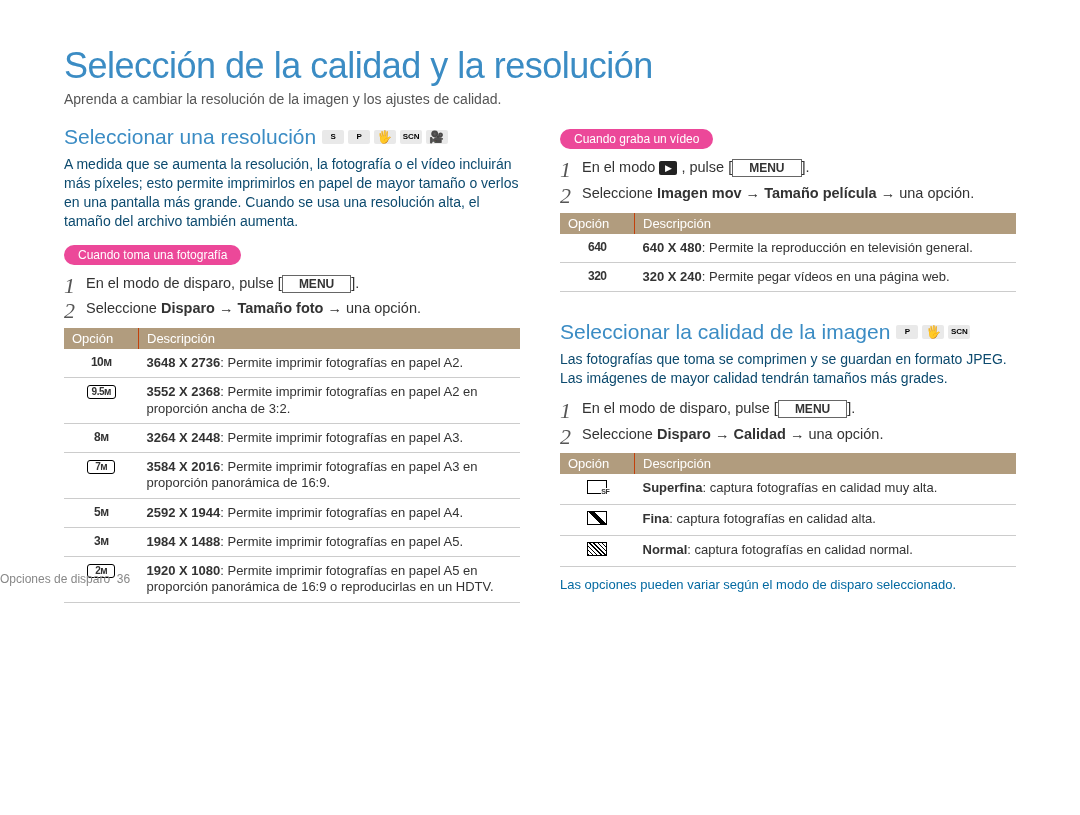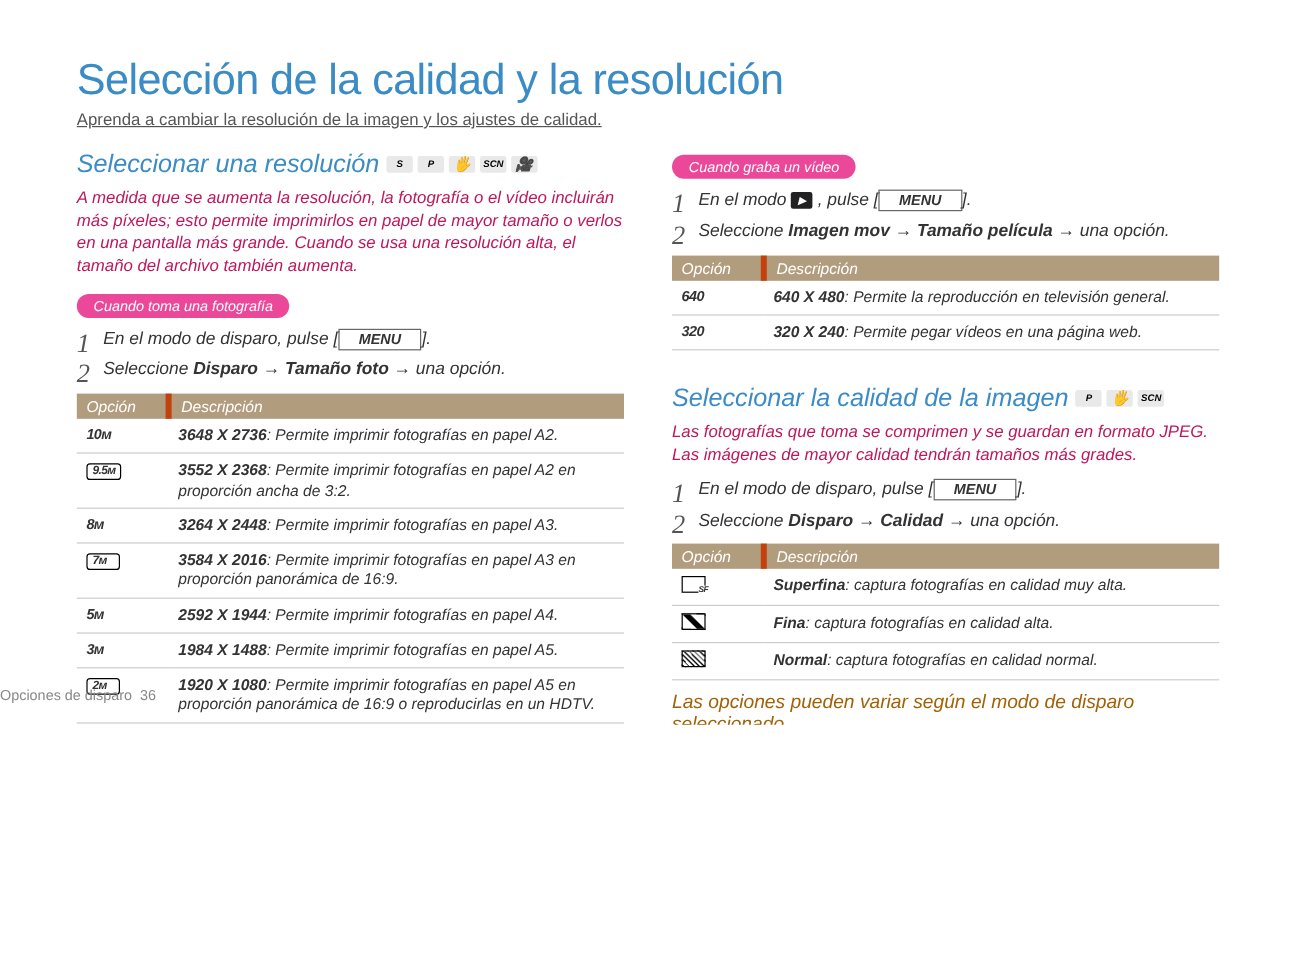--- a/index.html
+++ b/index.html
@@ -27,26 +27,24 @@
     color: var(--blue);
     font-size: 36px;
     font-weight: 400;
     margin: 0 0 4px 0;
     letter-spacing: -0.5px;
   }
   .intro {
     font-size: 14px;
     color: var(--light-text);
     margin: 0 0 18px 0;
-    text-decoration: underline;
   }
   .cols {
     display: flex;
     gap: 40px;
-    font-style: italic;
   }
   .col {
     flex: 1 1 50%;
     min-width: 0;
   }
   .subhead {
     color: var(--blue);
     font-size: 21px;
     margin: 0 0 6px 0;
     font-weight: 400;
@@ -72,21 +70,21 @@
     border-radius: 2px;
   }
   .mode-hand::before { content: "🖐"; font-size: 12px; }
   .mode-scn::before { content: "SCN"; }
   .mode-video::before { content: "🎥"; font-size: 12px; }
   .mode-smart::before { content: "S"; }
   .mode-p::before { content: "P"; }
   .body-text {
     font-size: 14px;
     line-height: 1.35;
-    color: #be185d;
+    color: #0c4a6e;
     margin: 0 0 10px 0;
   }
   .pill {
     display: inline-block;
     background: #ec4899;
     color: #fff;
     border-radius: 12px;
     padding: 3px 14px;
     font-size: 12px;
     margin: 4px 0 8px 0;
@@ -146,30 +144,30 @@
   table.opt th {
     background: var(--tan);
     color: #fff;
     font-weight: 400;
     text-align: left;
     padding: 3px 8px;
     font-size: 13px;
   }
   table.opt th:first-child {
     width: 58px;
-    border-right: 5px solid #c2410c;
+    border-right: 1px solid #c2410c;
   }
   table.opt td {
     padding: 6px 8px;
     border-bottom: 1px solid #ccc;
     vertical-align: top;
     line-height: 1.25;
   }
   table.opt td:first-child {
-    text-align: left;
+    text-align: center;
     font-weight: bold;
     font-family: "Arial Black", Arial, sans-serif;
     font-size: 12px;
     letter-spacing: -0.5px;
     white-space: nowrap;
   }
   .res-icon-box {
     display: inline-block;
     border: 1.5px solid #000;
     border-radius: 3px;
@@ -183,22 +181,22 @@
     width: 20px;
     height: 14px;
     border: 1.5px solid #000;
     position: relative;
     box-sizing: border-box;
   }
   .quality-icon.sf::after { content: "SF"; position: absolute; bottom: -3px; right: -3px; font-size: 7px; background: #fff; }
   .quality-icon.f { background: linear-gradient(45deg, transparent 40%, #000 40%, #000 60%, transparent 60%); }
   .quality-icon.n { background: repeating-linear-gradient(45deg, #000 0 1px, transparent 1px 3px); }
   .footnote {
-    font-size: 16px;
-    color: #a16207;
+    font-size: 13px;
+    color: #0369a1;
     margin-top: 10px;
   }
   .footer {
     position: absolute;
     bottom: 18px;
     left: 0;
     right: 0;
     text-align: left;
     font-size: 12px;
     color: #888;

